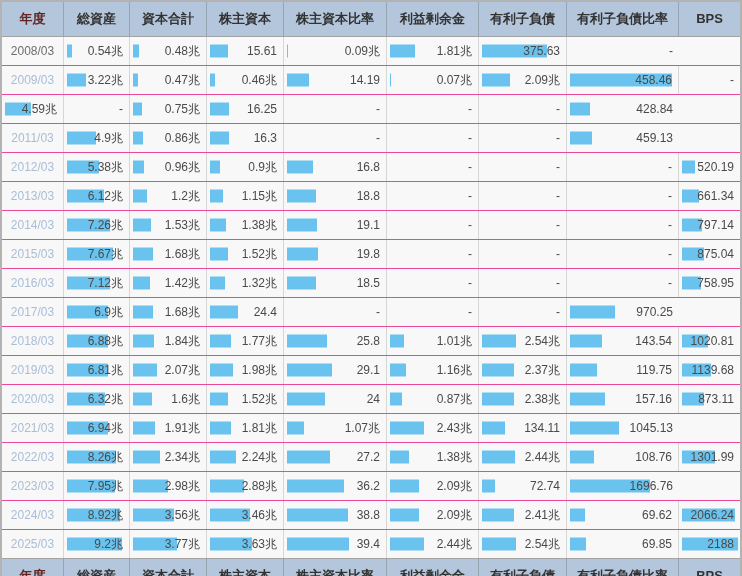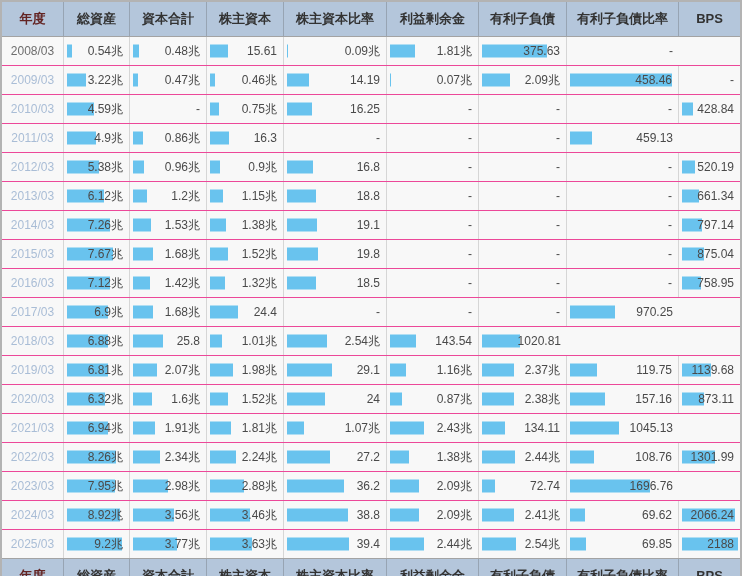--- a/index.html
+++ b/index.html
@@ -104,21 +104,20 @@
         </div>
         <div class="cell">
           <div class="bar" style="width: 91.7%;"></div>
           <span class="val">458.46</span>
         </div>
         <div class="cell">
           <span class="val">-</span>
         </div>
       </div>
       <div class="row body">
-        <div class="cell year-cell"><span class="yr">2010/03</span></div>
         <div class="cell">
           <div class="bar" style="width: 42.2%;"></div>
           <span class="val">4.59兆</span>
         </div>
         <div class="cell">
           <span class="val">-</span>
         </div>
         <div class="cell">
           <div class="bar" style="width: 11.5%;"></div>
           <span class="val">0.75兆</span>
@@ -355,20 +354,28 @@
         <div class="cell">
           <div class="bar" style="width: 40.6%;"></div>
           <span class="val">970.25</span>
         </div>
       </div>
       <div class="row body">
         <div class="cell year-cell"><span class="yr">2018/03</span></div>
         <div class="cell">
           <div class="bar" style="width: 63.3%;"></div>
           <span class="val">6.88兆</span>
+        </div>
+        <div class="cell">
+          <div class="bar" style="width: 28.2%;"></div>
+          <span class="val">1.84兆</span>
+        </div>
+        <div class="cell">
+          <div class="bar" style="width: 27.1%;"></div>
+          <span class="val">1.77兆</span>
         </div>
         <div class="cell">
           <div class="bar" style="width: 39.6%;"></div>
           <span class="val">25.8</span>
         </div>
         <div class="cell">
           <div class="bar" style="width: 15.5%;"></div>
           <span class="val">1.01兆</span>
         </div>
         <div class="cell">

